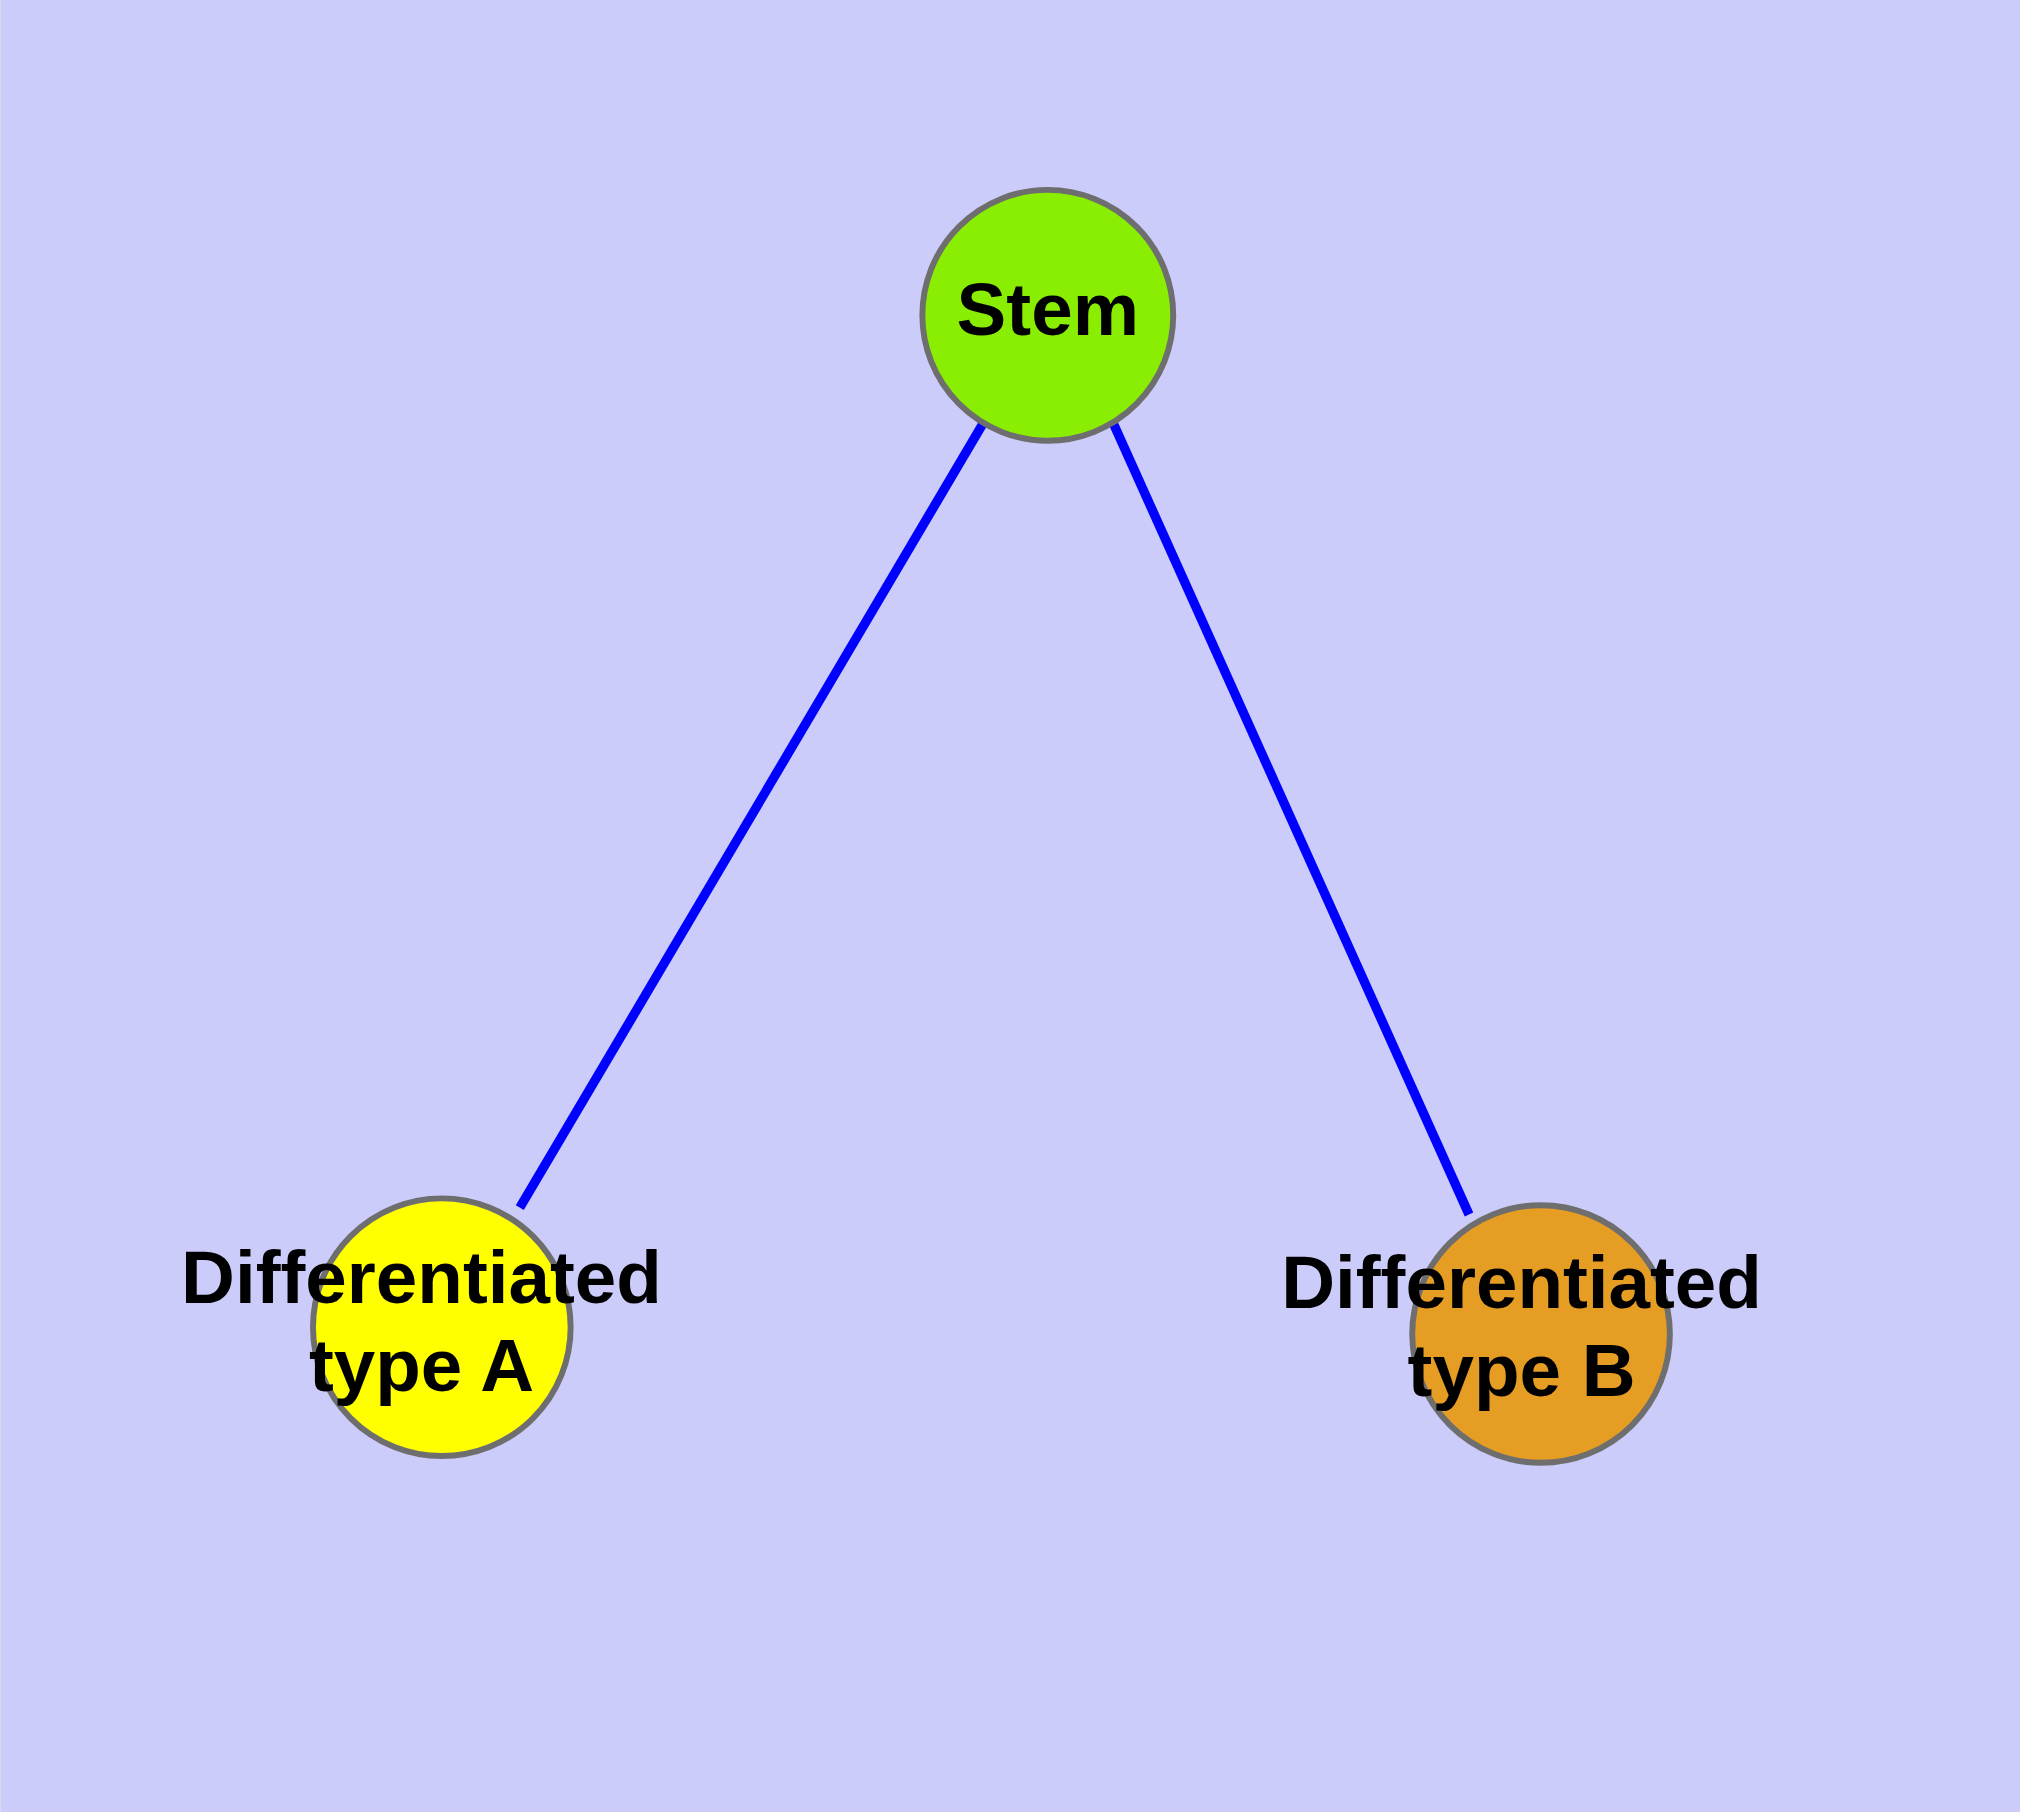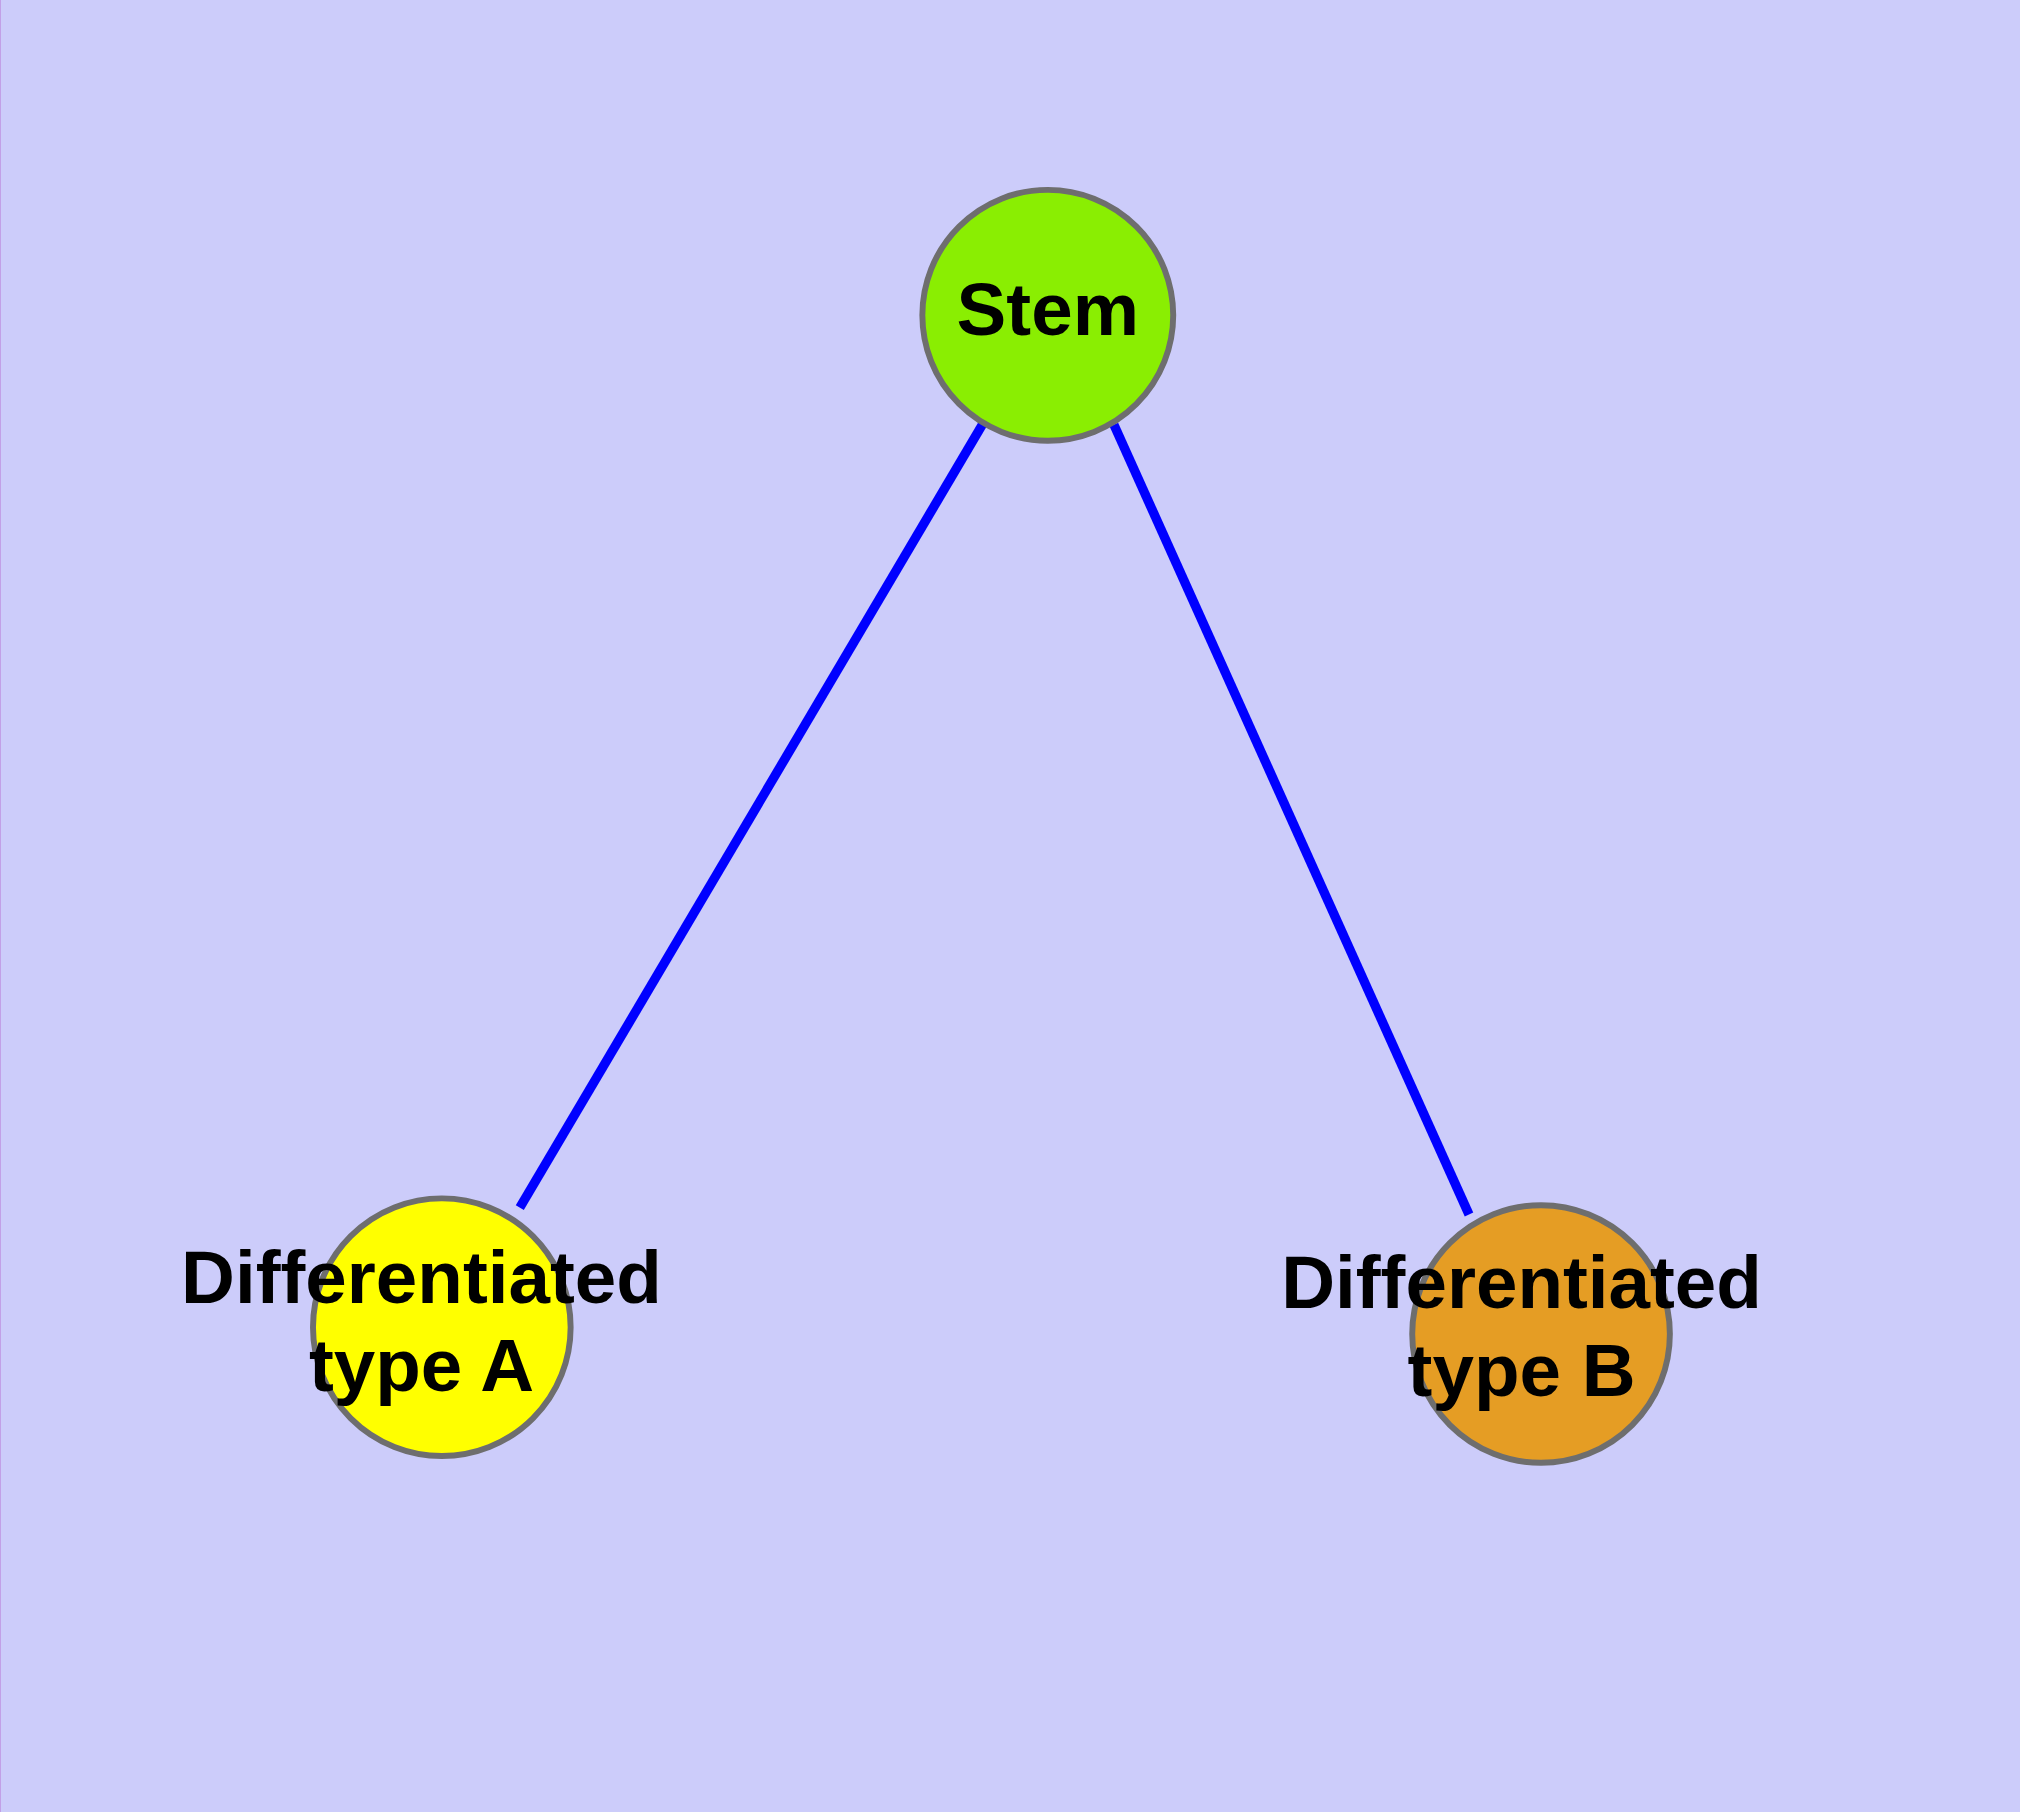--- a/index.html
+++ b/index.html
@@ -34,21 +34,21 @@
     text-anchor: middle;
     dominant-baseline: middle;
   }
   .edge-line {
     stroke-linecap: butt;
   }
 </style>
 </head>
 <body style="background: rgb(204, 204, 250);">
 
-<div id="canvas" style="background: #a21caf;">
+<div id="canvas" style="background: #fef9c3;">
   <svg id="graph-svg" viewBox="0 0 2384 2138" xmlns="http://www.w3.org/2000/svg">
 
     <rect id="bg-rect" x="0" y="0" width="2384" height="2138" fill="#ccccfa"></rect>
 
     <g id="edges-layer">
       <line class="edge-line" id="edge-0" x1="1160" y1="499" x2="613" y2="1425" stroke="#0000ff" stroke-width="11"></line>
       <line class="edge-line" id="edge-1" x1="1314" y1="501" x2="1733" y2="1433" stroke="#0000ff" stroke-width="11"></line>
     </g>
 
     <g id="nodes-layer">

